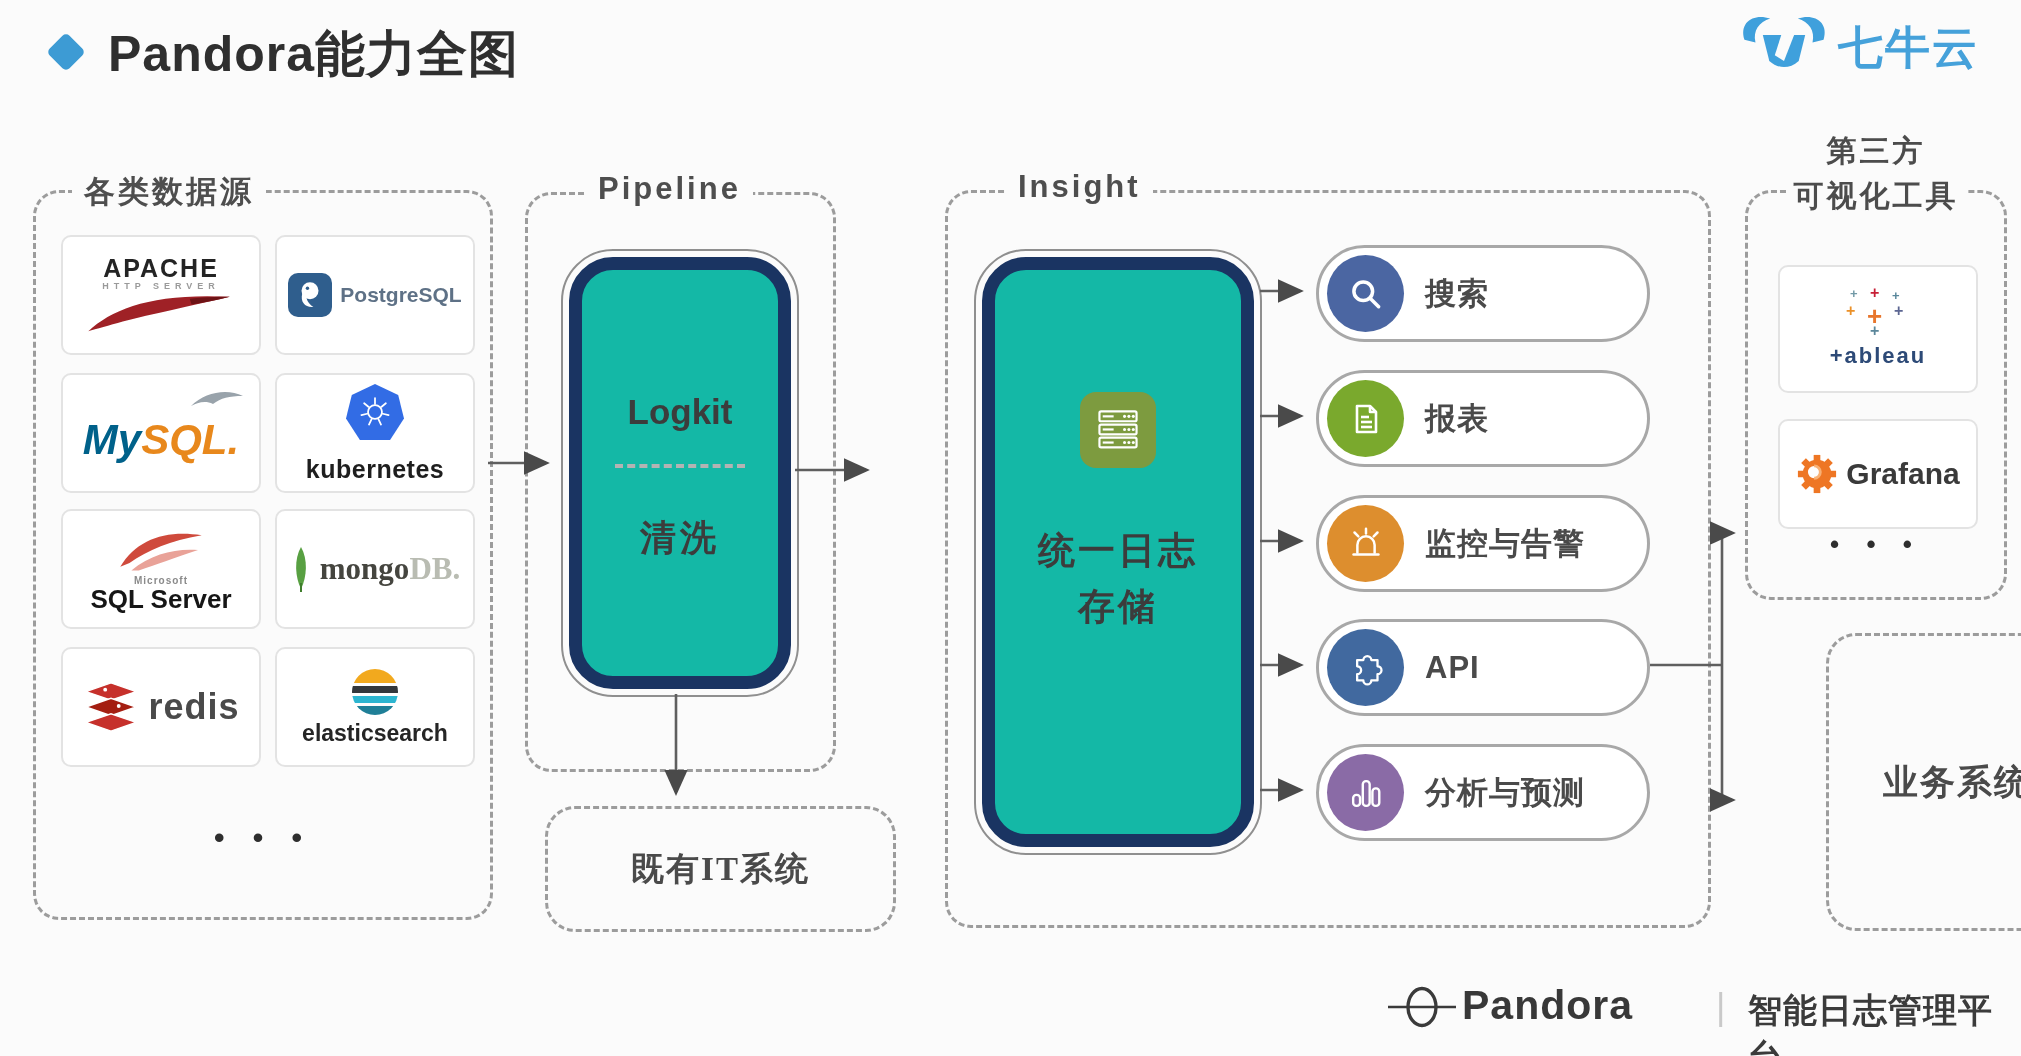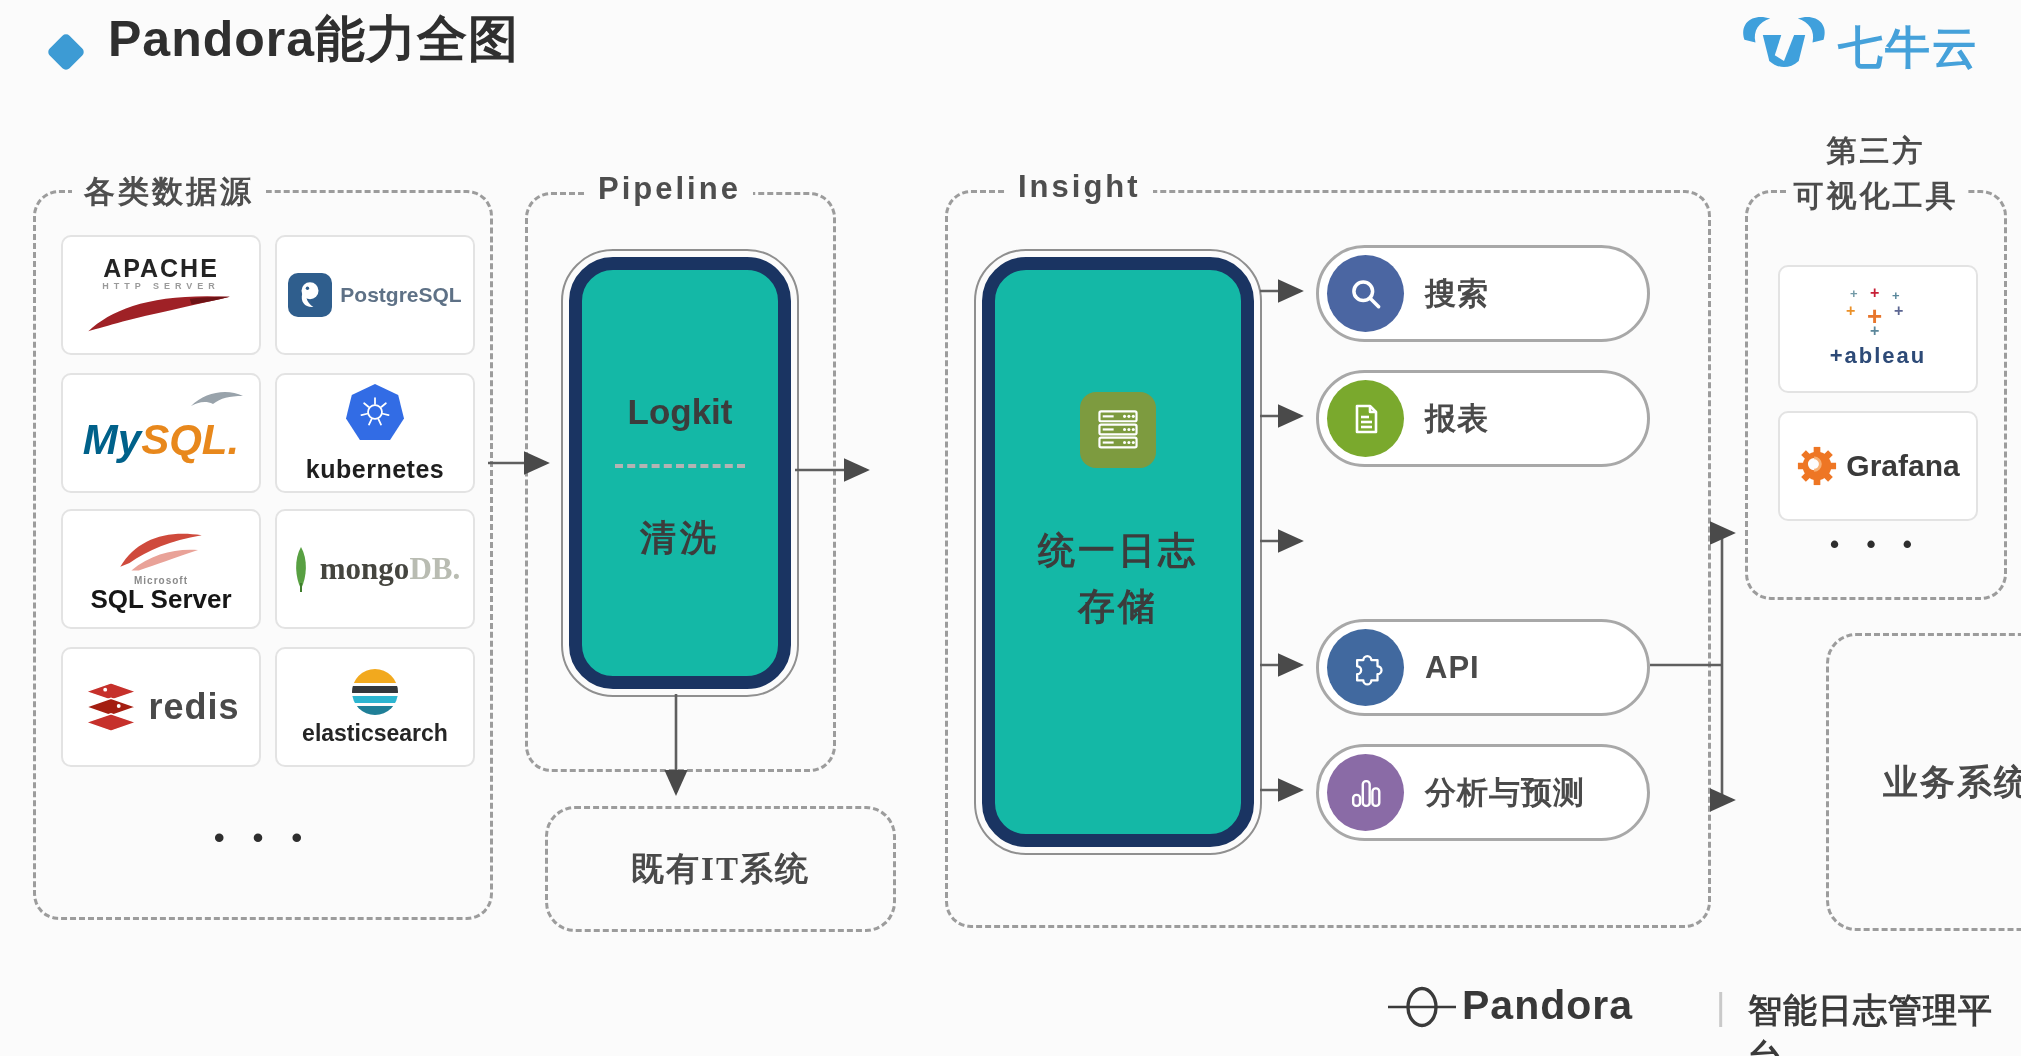--- a/index.html
+++ b/index.html
@@ -1,21 +1,21 @@
 <!DOCTYPE html>
 <html><head>
 <meta charset="utf-8">
 <style>
   html,body{margin:0;padding:0;background:#e9e9e9;}
   #canvas{position:relative;width:2021px;height:1056px;background:#fbfbfb;overflow:hidden;
           font-family:"Liberation Sans","DejaVu Sans",sans-serif;color:#3c3c3c;}
   .abs{position:absolute;}
   
   #title-bullet{left:52px;top:38px;width:28px;height:28px;transform:rotate(45deg);border-radius:5px;}
-  #page-title{left:108px;top:6px;font-size:50px;font-weight:600;color:#2f2f2f;letter-spacing:1px;}
+  #page-title{left:108px;top:21px;font-size:50px;font-weight:600;color:#2f2f2f;letter-spacing:1px;}
   #qiniu-logo{left:1738px;top:12px;display:flex;align-items:center;gap:8px;justify-content:center;}
   #qiniu-name{font-size:45px;font-weight:700;letter-spacing:2px;}
   
   .dashed-box{position:absolute;border:3px dashed #9c9c9c;border-radius:26px;}
   .group-label{position:absolute;background:#fbfbfb;padding:0 12px;font-size:31px;font-weight:700;
                color:#4e4e4e;letter-spacing:3px;white-space:nowrap;}
   
   .card{position:absolute;width:196px;height:116px;background:#fff;border:2px solid #e3e3e3;
         border-radius:10px;display:flex;align-items:center;justify-content:center;}
   .card .col{display:flex;flex-direction:column;align-items:center;line-height:1.05;}
@@ -296,20 +296,34 @@
             <path d="M26,9 v6 h6"></path>
             <line x1="17" y1="20" x2="25" y2="20"></line>
             <line x1="17" y1="25" x2="28" y2="25"></line>
             <line x1="17" y1="30" x2="28" y2="30"></line>
           </g>
         </svg>
       </span>
       <span class="pill-label">报表</span>
     </div>
 
+    <div class="pill" style="top:302px;">
+      <span class="pill-circle" style="background: rgb(221, 142, 46);">
+        <svg width="46" height="46" viewBox="0 0 48 48">
+          <g stroke="#fff" stroke-width="2.6" fill="none" stroke-linecap="round">
+            <path d="M15,33 v-8 a9,9 0 0 1 18,0 v8"></path>
+            <line x1="11" y1="35" x2="37" y2="35"></line>
+            <line x1="24" y1="8" x2="24" y2="13"></line>
+            <line x1="12" y1="12" x2="16" y2="16"></line>
+            <line x1="36" y1="12" x2="32" y2="16"></line>
+          </g>
+        </svg>
+      </span>
+      <span class="pill-label">监控与告警</span>
+    </div>
 
     <div class="pill" style="top:426px;">
       <span class="pill-circle" style="background: rgb(65, 105, 159);">
         <svg width="46" height="46" viewBox="0 0 52 52">
           <path d="M16,17 h7 a4.5,4.5 0 0 1 9,0 h7 v7 a4.5,4.5 0 0 1 0,9 v7 h-7 a4.5,4.5 0 0 1 -9,0 h-7 v-7 a4.5,4.5 0 0 0 0,-9 z" stroke="#fff" stroke-width="2.6" fill="none" stroke-linejoin="round"></path>
         </svg>
       </span>
       <span class="pill-label">API</span>
     </div>
 
@@ -339,21 +353,21 @@
         <span style="left:34px;top:-4px;font-size:16px;color:#c72037;">+</span>
         <span style="left:34px;top:34px;font-size:16px;color:#5b879b;">+</span>
         <span style="left:10px;top:14px;font-size:16px;color:#eb9129;">+</span>
         <span style="left:58px;top:14px;font-size:16px;color:#5c6692;">+</span>
         <span style="left:14px;top:-2px;font-size:13px;color:#7199a6;">+</span>
         <span style="left:56px;top:0px;font-size:13px;color:#59879b;">+</span>
       </span>
       <span class="tableau-text">+ableau</span>
     </div>
 
-    <div class="tp-card" style="top:218px;height:106px;flex-direction:row;gap:8px;align-items:center;">
+    <div class="tp-card" style="top:226px;height:106px;flex-direction:row;gap:8px;align-items:center;">
       <span>
         <svg width="42" height="42" viewBox="0 0 44 44">
           <g stroke="#ee7624" stroke-width="7">
             <line x1="22" y1="2" x2="22" y2="42"></line>
             <line x1="2" y1="22" x2="42" y2="22"></line>
             <line x1="7.9" y1="7.9" x2="36.1" y2="36.1"></line>
             <line x1="36.1" y1="7.9" x2="7.9" y2="36.1"></line>
           </g>
           <circle cx="22" cy="22" r="15" fill="#ee7624"></circle>
           <circle cx="19" cy="20" r="6.5" fill="#fdfdfd"></circle>

